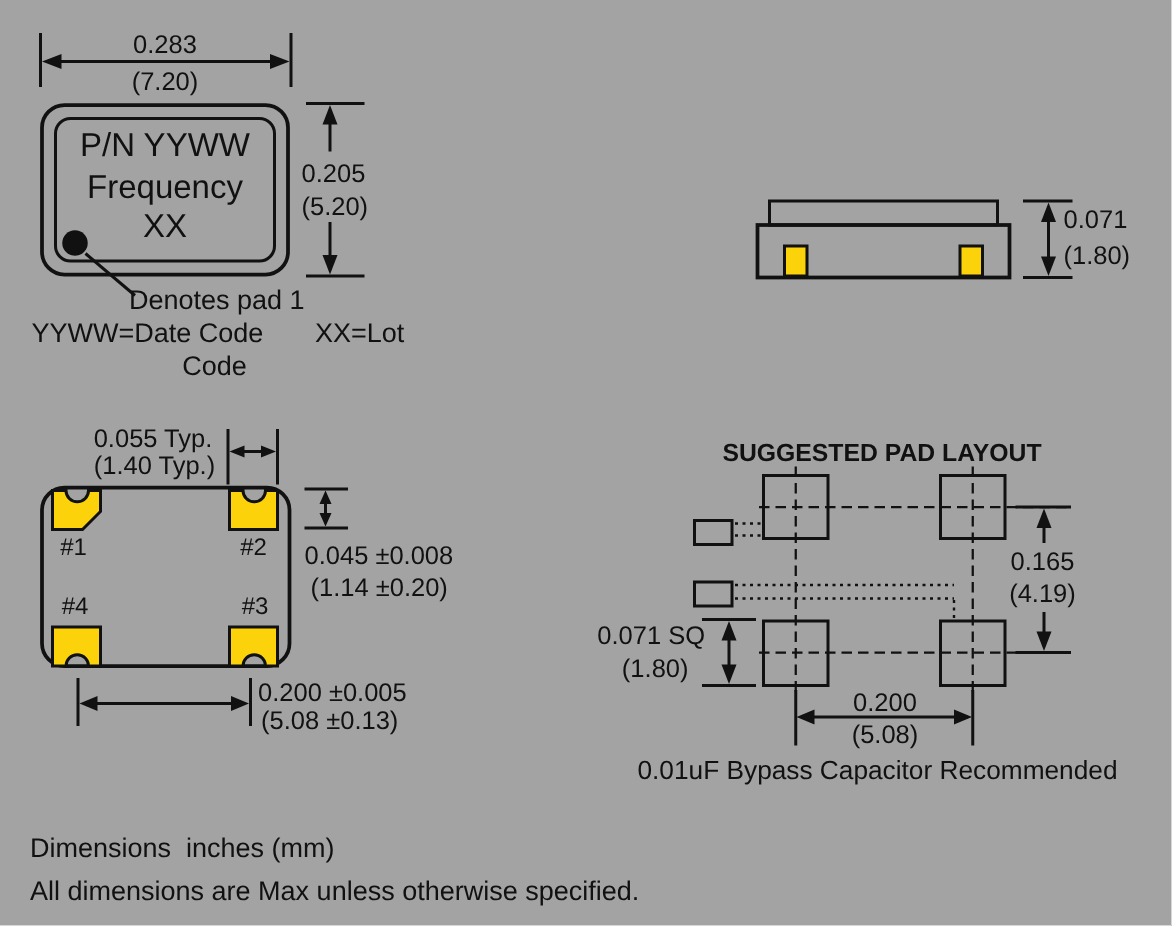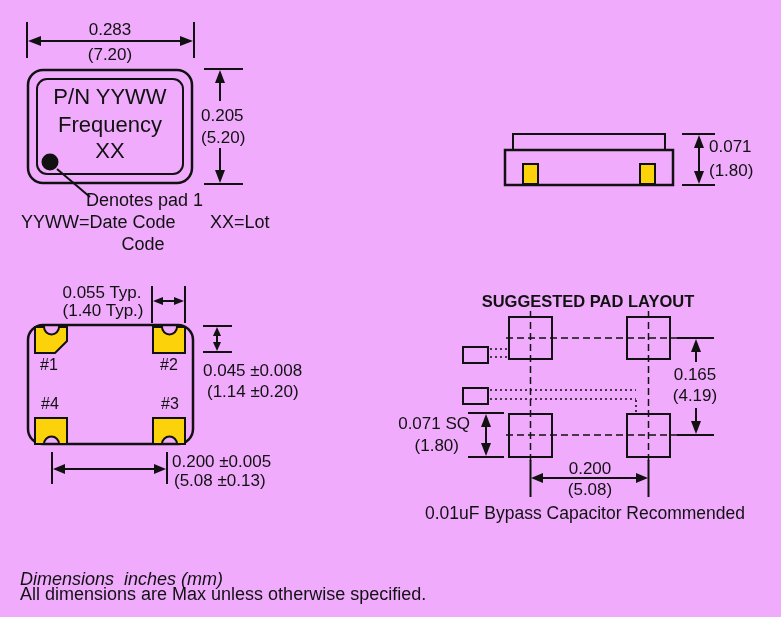--- a/index.html
+++ b/index.html
@@ -1,16 +1,16 @@
 <!DOCTYPE html>
 <html><head>
 <meta charset="utf-8">
 <style>
   html,body{margin:0;padding:0;background:#ffffff;}
-  .canvas{position:relative;width:781px;height:617px;background:#f0abfc;overflow:hidden;
+  .canvas{position:relative;width:781px;height:617px;background:#a3a3a3;overflow:hidden;
           font-family:"Liberation Sans",sans-serif;color:#111;}
   .fig{position:absolute;}
   svg text{fill:#111111;font-family:"Liberation Sans",sans-serif;}
   .t-dim{font-size:17px;}
   .t-ann{font-size:18px;}
   .t-mark{font-size:22px;}
   .t-label{font-size:16px;}
   .t-title{font-size:16.5px;font-weight:bold;}
   .t-caption{font-size:17.5px;}
   .note{position:absolute;left:20px;font-size:18px;white-space:pre;color:#111;}
@@ -153,16 +153,16 @@
     <line class="ln" x1="648.5" y1="460" x2="648.5" y2="497"></line>
     <line class="ln" x1="534" y1="478" x2="645" y2="478"></line>
     <polygon class="ah" points="531,478 543,473 543,483"></polygon>
     <polygon class="ah" points="648,478 636,473 636,483"></polygon>
     <text class="t-dim" x="590" y="474" text-anchor="middle">0.200</text>
     <text class="t-dim" x="590" y="495" text-anchor="middle">(5.08)</text>
 
     <text class="t-caption" x="585" y="519" text-anchor="middle">0.01uF Bypass Capacitor Recommended</text>
   </svg>
 
-  <div class="note" style="top:569px;font-style:italic;">Dimensions  inches (mm)</div>
+  <div class="note" style="top:555px;">Dimensions  inches (mm)</div>
   <div class="note" style="top:584px;">All dimensions are Max unless otherwise specified.</div>
 
 </div>
 
 </body></html>

